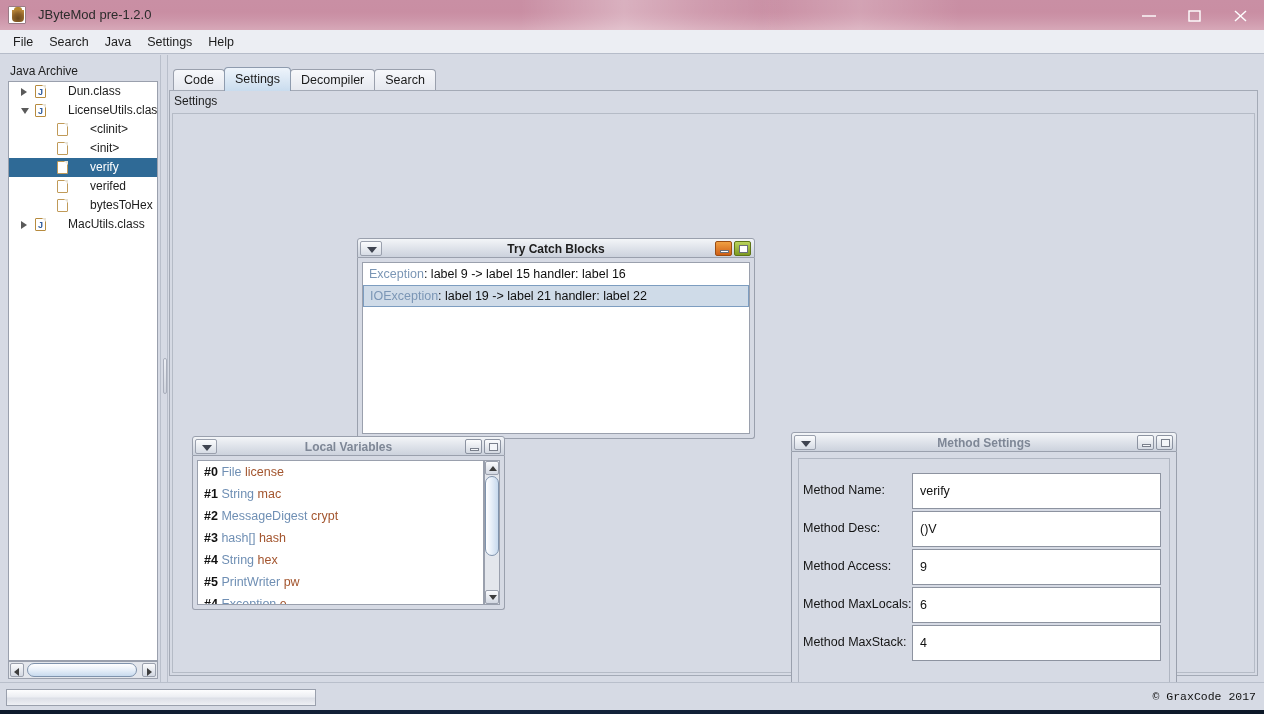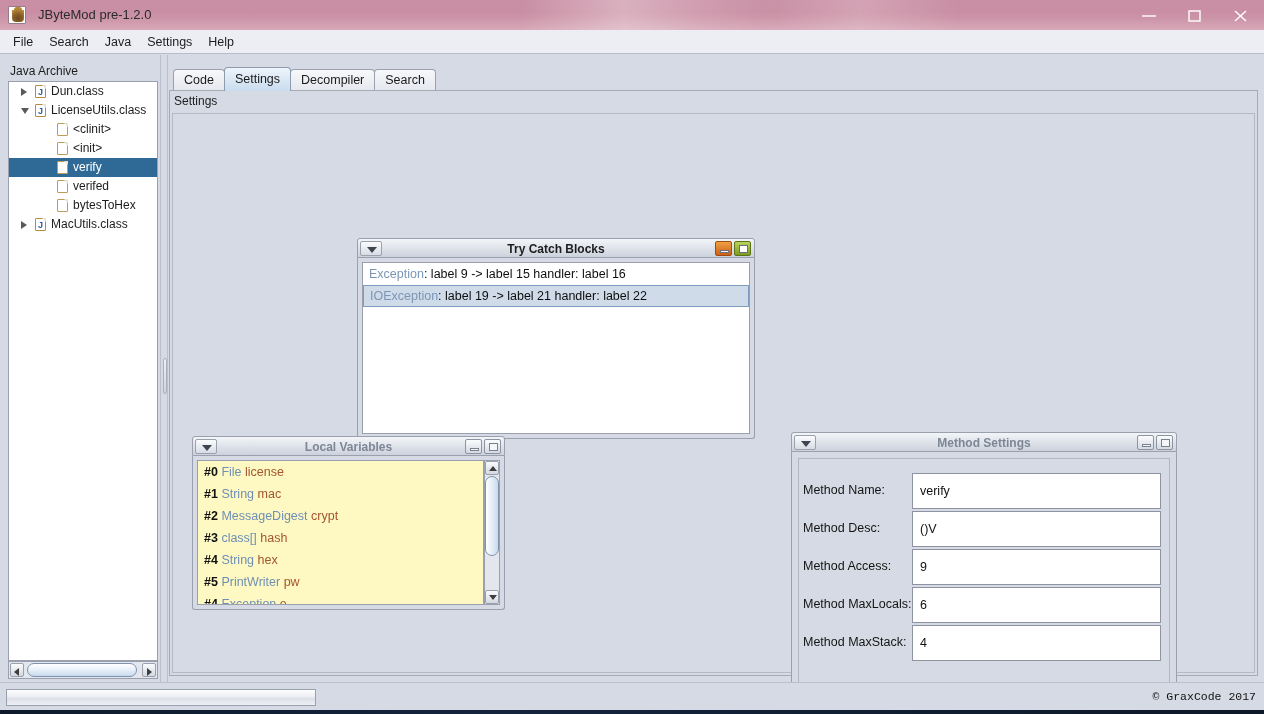--- a/index.html
+++ b/index.html
@@ -118,21 +118,21 @@
   .ic-page .fold {
     position:absolute; right:-1px; top:-1px;
     border-left: 4px solid transparent;
     border-top: 4px solid #e9e3d5;
     width:0;height:0;
   }
   .ic-page .jletter {
     position:absolute; left:2px; top:0px; font-size:9px; line-height:12px;
     color:#2f5b9c; font-weight:bold;
   }
-  .tree-label { position: absolute; }
+  .tree-label { position: absolute; margin-left: 17px; }
 
   
   .hscroll {
     position: absolute; left: 2px; top: 597px; width: 150px; height: 18px;
     background: #e3e6ec; border: 1px solid #9aa0ad;
   }
   .hs-arrow {
     position:absolute; top:1px; width:14px; height:14px;
     background: linear-gradient(180deg,#fafbfd,#d3d8e2);
     border:1px solid #9aa0ad; border-radius:2px;
@@ -256,21 +256,21 @@
     font-size: 12.5px; color: #0f0f0f; white-space: nowrap; cursor: default;
   }
   .tc-row.selected { background: #cfdbe8; border: 1px solid #7d9dc0; height:22px; line-height:20px; }
   .exc-name { color: #7b96b5; }
 
   
   #panel-localvars { left: 19px; top: 322px; width: 313px; }
   #panel-localvars .ip-body { height: 154px; padding: 4px; }
   .lv-list {
     position:absolute; left:4px; top:4px; right:20px; bottom:4px;
-    background:#fef9c3; border:1px solid #9aa0ad; overflow:hidden;
+    background:#ffffff; border:1px solid #9aa0ad; overflow:hidden;
   }
   .lv-row {
     height: 22px; line-height: 22px; padding-left: 6px;
     font-size: 12.5px; white-space: nowrap; cursor: default;
   }
   .lv-idx { font-weight: bold; color: #111111; }
   .lv-type { color: #6f8fb4; }
   .lv-name { color: #a3552e; }
   .vscroll {
     position:absolute; right:4px; top:4px; width:16px; bottom:4px;
@@ -494,21 +494,21 @@
                 </div>
               <div class="ip-btn max">
                   <div class="glyph-max"></div>
                 </div>
             </div>
             <div class="ip-body">
               <div class="lv-list" id="lv-list">
                   <div class="lv-row"><span class="lv-idx">#0 </span><span class="lv-type">File </span><span class="lv-name">license</span></div>
                   <div class="lv-row"><span class="lv-idx">#1 </span><span class="lv-type">String </span><span class="lv-name">mac</span></div>
                   <div class="lv-row"><span class="lv-idx">#2 </span><span class="lv-type">MessageDigest </span><span class="lv-name">crypt</span></div>
-                  <div class="lv-row"><span class="lv-idx">#3 </span><span class="lv-type">class[] </span><span class="lv-name">hash</span></div>
+                  <div class="lv-row"><span class="lv-idx">#3 </span><span class="lv-type">hash[] </span><span class="lv-name">hash</span></div>
                   <div class="lv-row"><span class="lv-idx">#4 </span><span class="lv-type">String </span><span class="lv-name">hex</span></div>
                   <div class="lv-row"><span class="lv-idx">#5 </span><span class="lv-type">PrintWriter </span><span class="lv-name">pw</span></div>
                   <div class="lv-row"><span class="lv-idx">#4 </span><span class="lv-type">Exception </span><span class="lv-name">e</span></div>
                 </div>
               <div class="vscroll">
                 <div class="vs-arrow up">
                     <div class="tri"></div>
                   </div>
                 <div class="vs-thumb"></div>
                 <div class="vs-arrow down">

